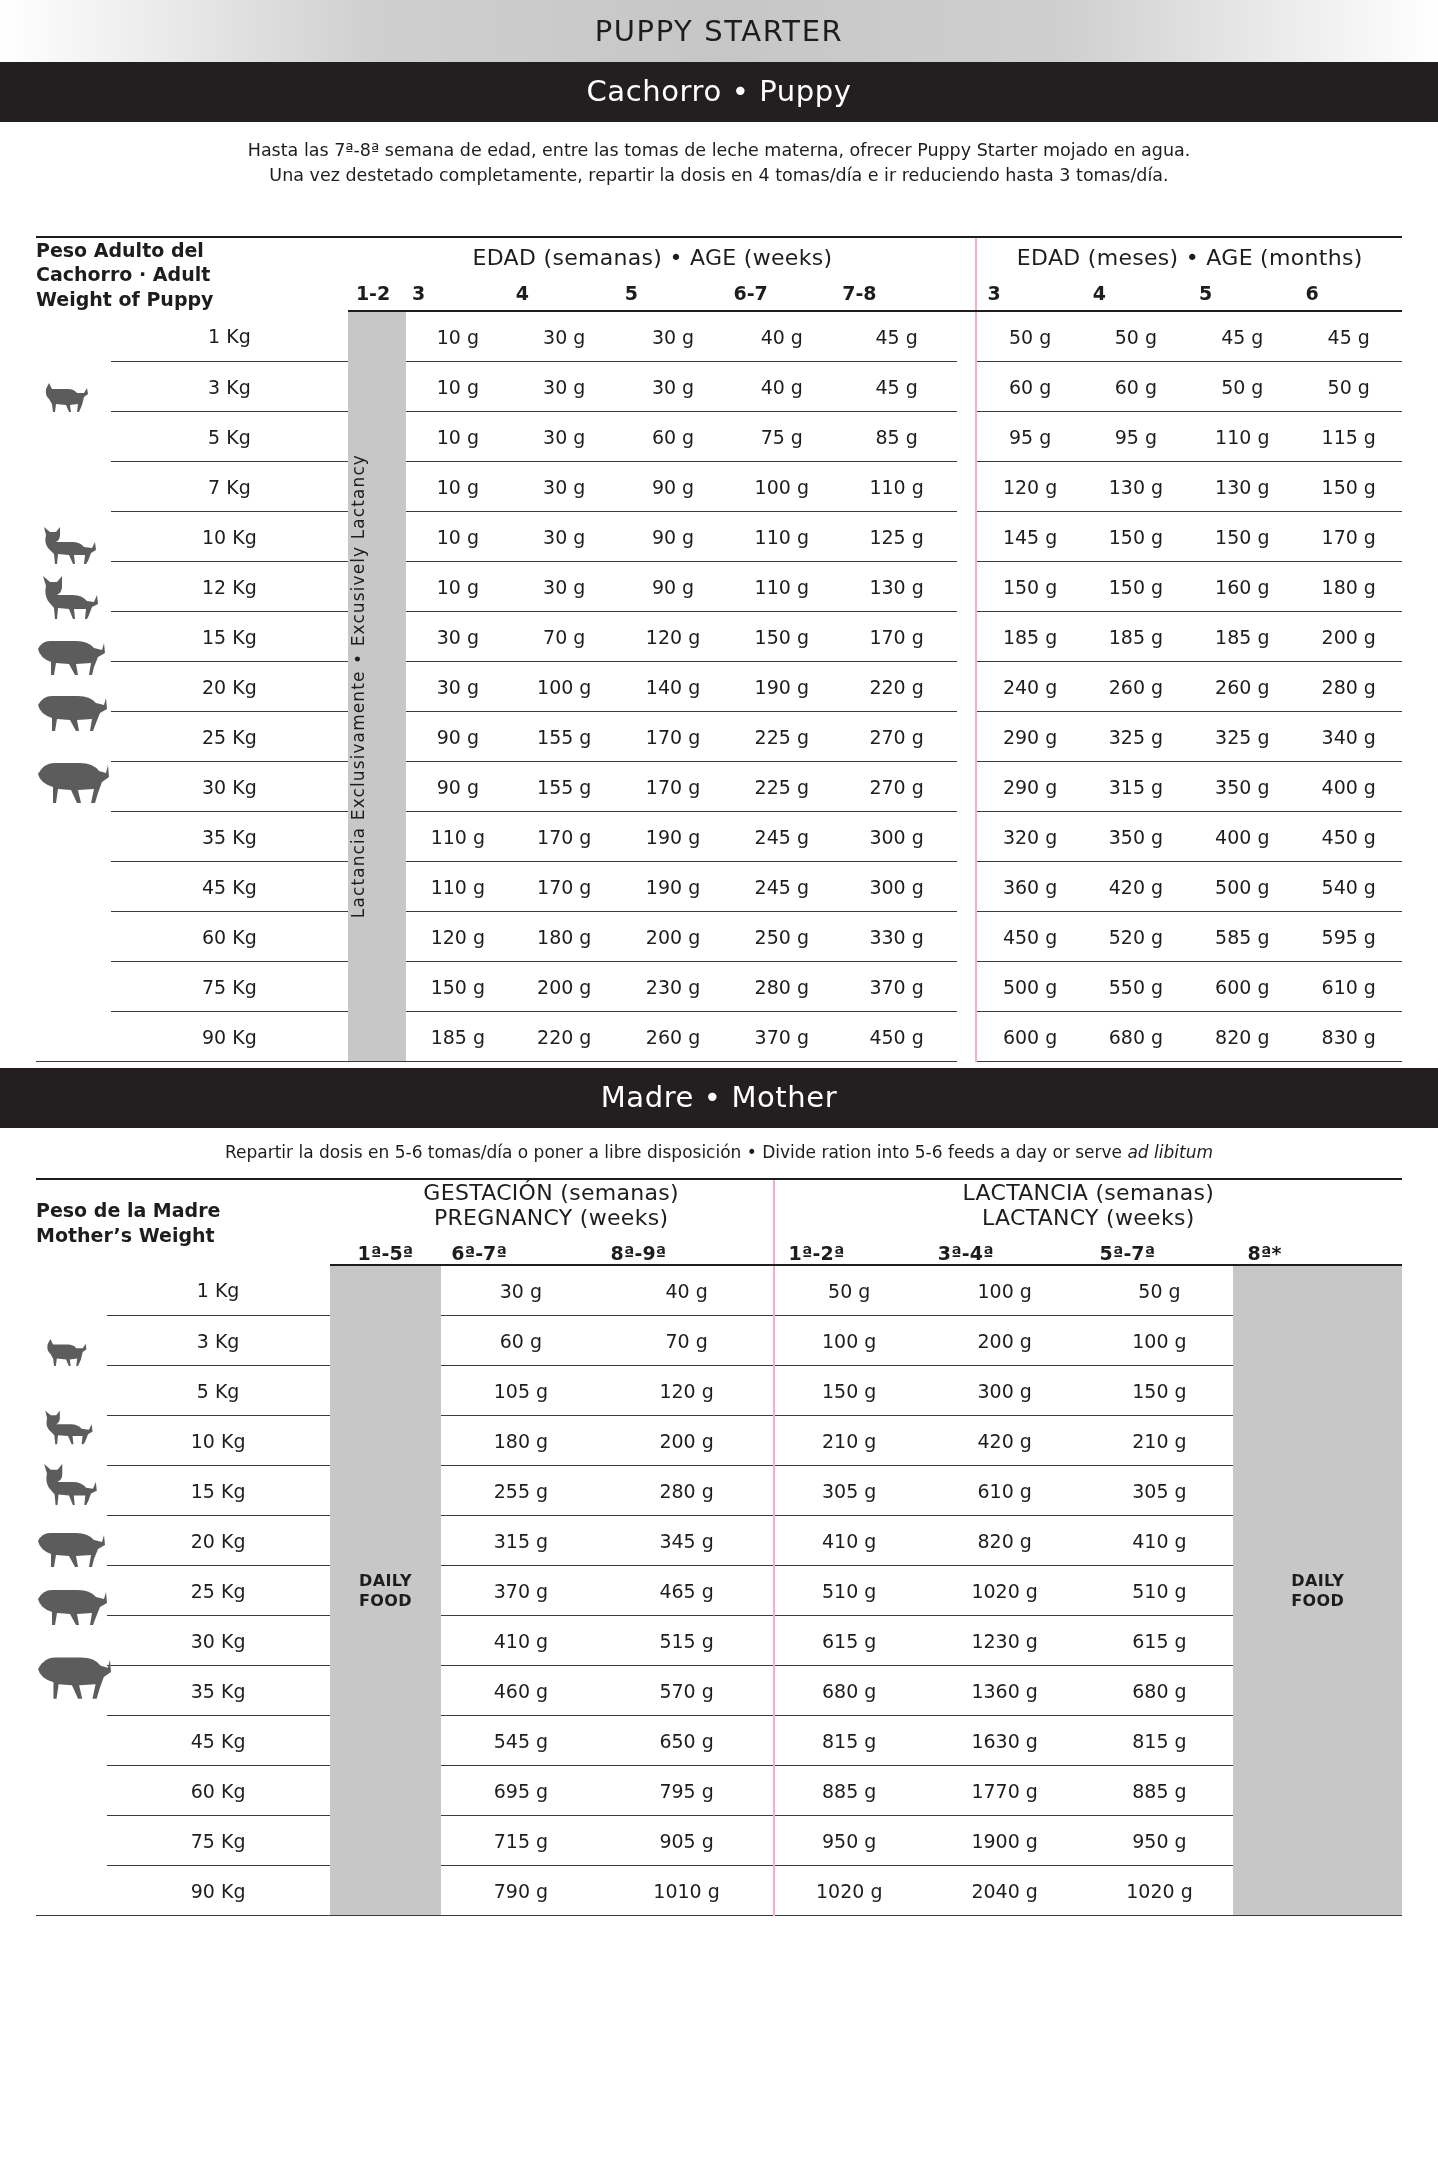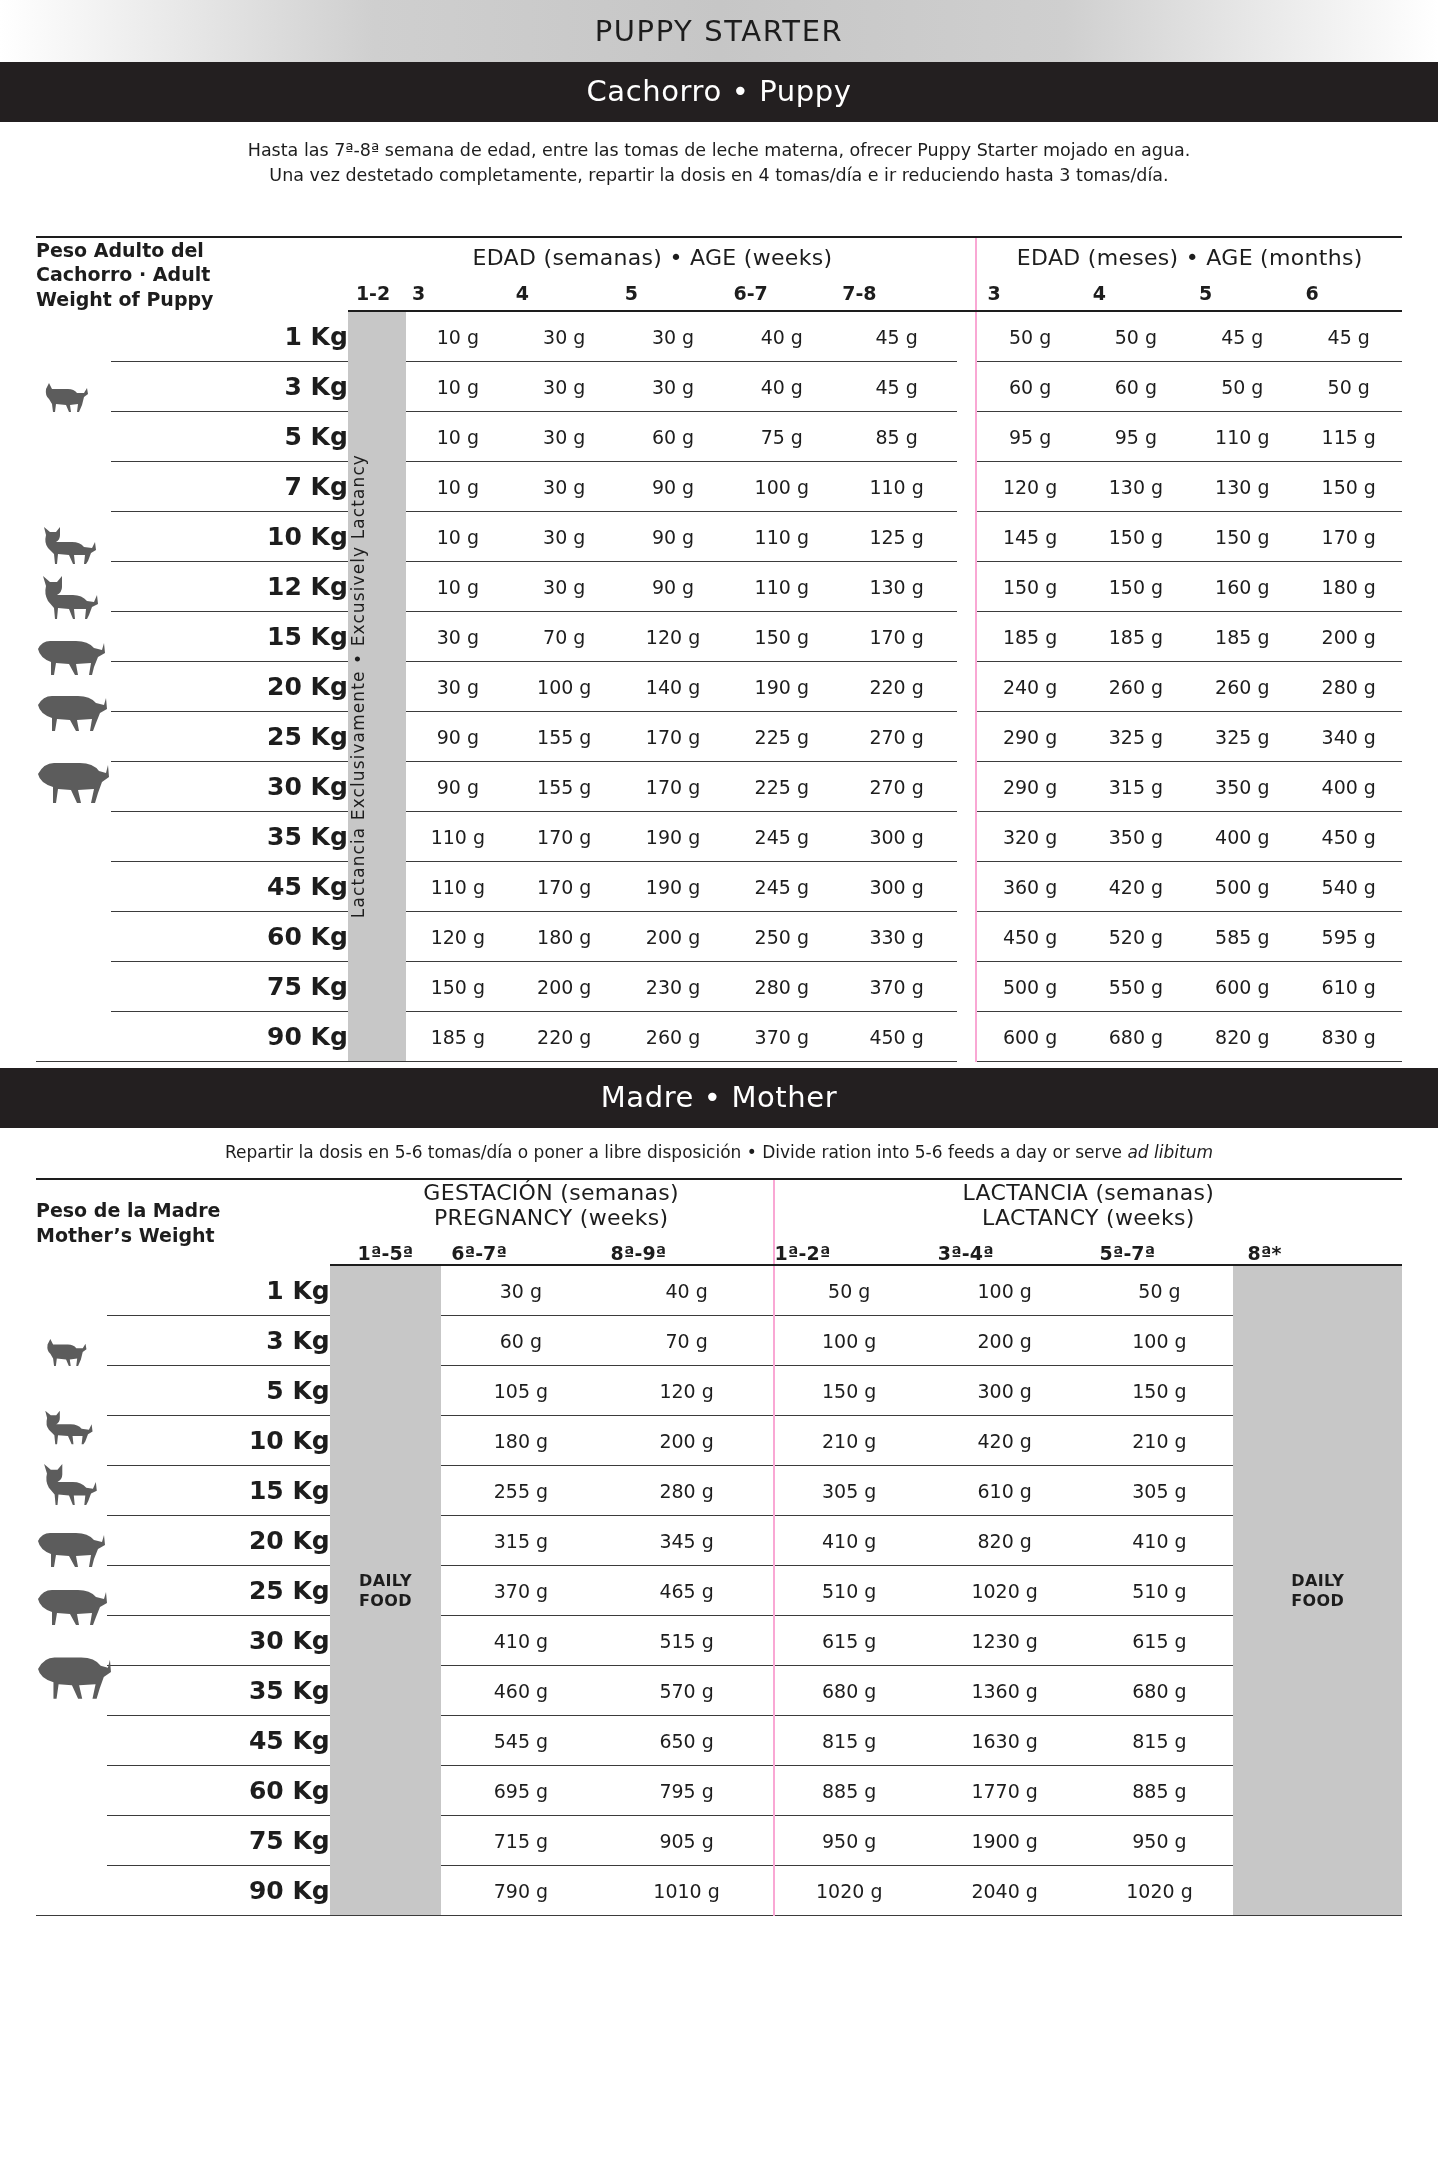--- a/index.html
+++ b/index.html
@@ -86,23 +86,23 @@
   }
   .hdr-sub {
     font-size: 19px;
     font-weight: bold;
     text-align: left;
     padding: 4px 0 10px 0;
   }
   .hdr-sub.center { text-align: center; }
 
   .wt-cell {
-    font-size: 25px;
-    font-weight: bold;
-    text-align: right;
+    font-size: 19px;
+    font-weight: normal;
+    text-align: center;
     padding: 0 16px 0 0;
     white-space: nowrap;
   }
   .val {
     font-size: 19px;
     text-align: center;
     white-space: nowrap;
     color: #1d1d1d;
   }
   tr.datarow td {
@@ -478,21 +478,21 @@
         <td colspan="4" class="hdr-group sep-v">
           <span>LACTANCIA (semanas)</span><br>
           <span>LACTANCY (weeks)</span>
         </td>
       </tr>
 
       <tr class="rule-bottom">
         <td class="hdr-sub center" style="padding-top:12px">1ª-5ª</td>
         <td class="hdr-sub" style="padding-top:12px;padding-left:10px">6ª-7ª</td>
         <td class="hdr-sub" style="padding-top:12px;padding-left:10px">8ª-9ª</td>
-        <td class="hdr-sub sep-v" style="padding-top:12px;">1ª-2ª</td>
+        <td class="hdr-sub sep-v" style="padding-top:12px;padding-left:14px">1ª-2ª</td>
         <td class="hdr-sub" style="padding-top:12px;padding-left:14px">3ª-4ª</td>
         <td class="hdr-sub" style="padding-top:12px;padding-left:14px">5ª-7ª</td>
         <td class="hdr-sub" style="padding-top:12px;padding-left:14px">8ª*</td>
       </tr>
 
       <tr class="datarow">
         <td rowspan="13" class="dog-cell" style="position:relative">
           <div class="dogs-layer">
             <svg class="dog" style="left:6px;top:70px" width="50" height="34" viewBox="0 0 54 36">
               <path d="M6 10 L9 4 L12 10 L28 10 Q34 10 37 14 L44 14 L47 9 L48 15 L44 18 L42 26 L39 33 L37 33 L38 25 L30 26 L31 33 L29 33 L26 26 L16 25 L15 33 L13 33 L12 25 L9 20 Q5 17 6 10 Z"></path>

